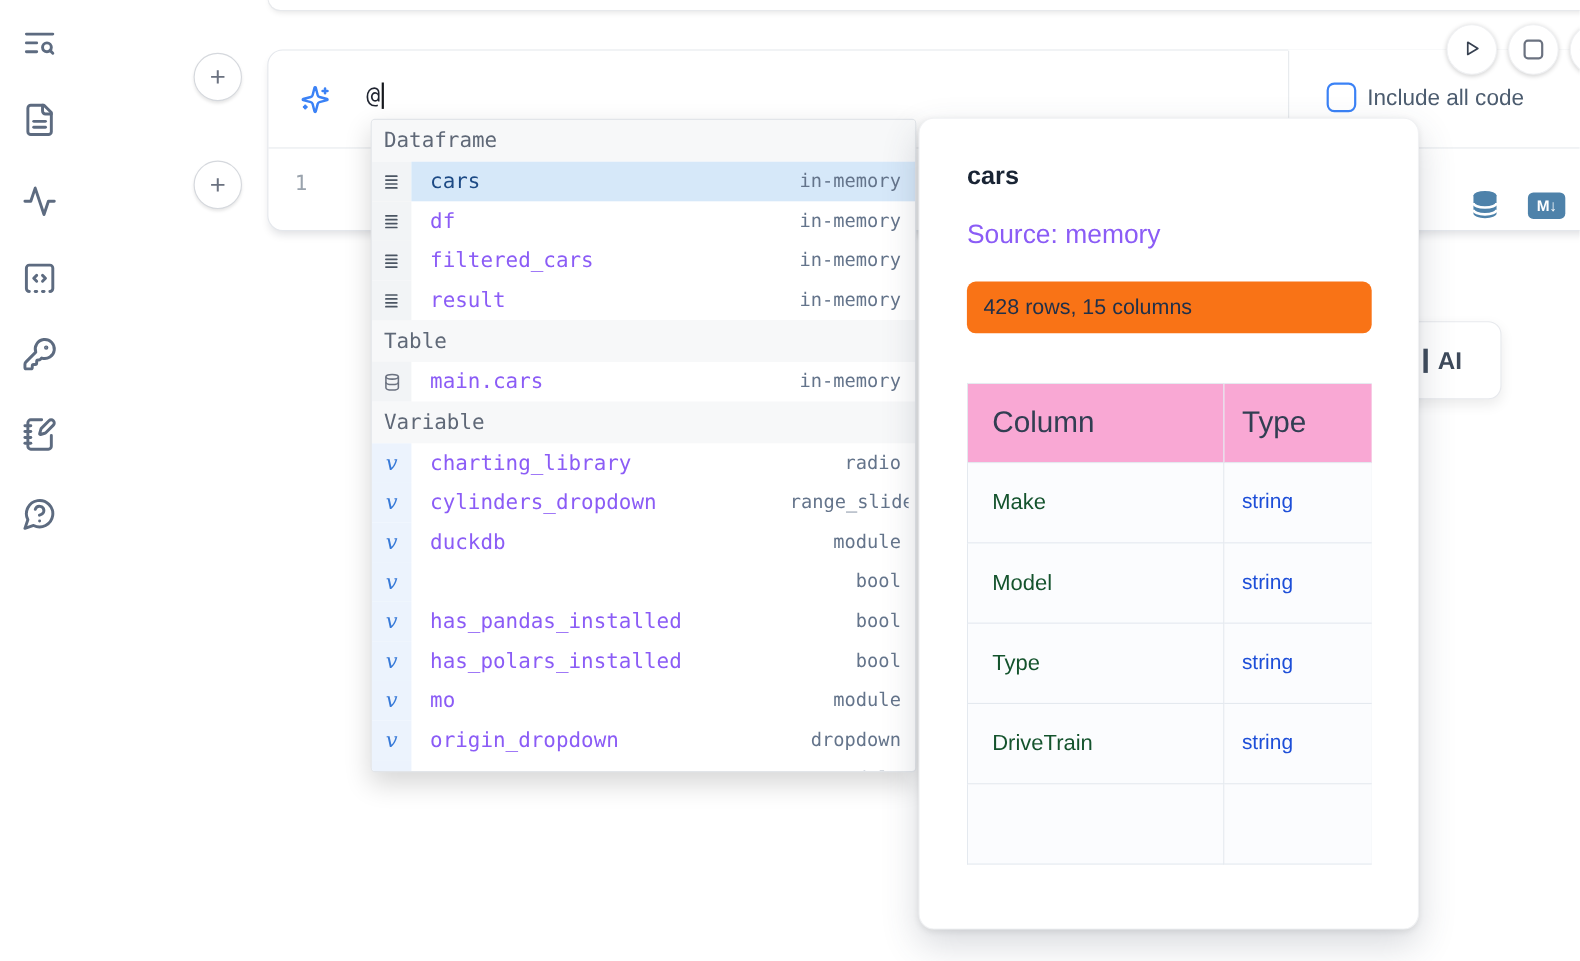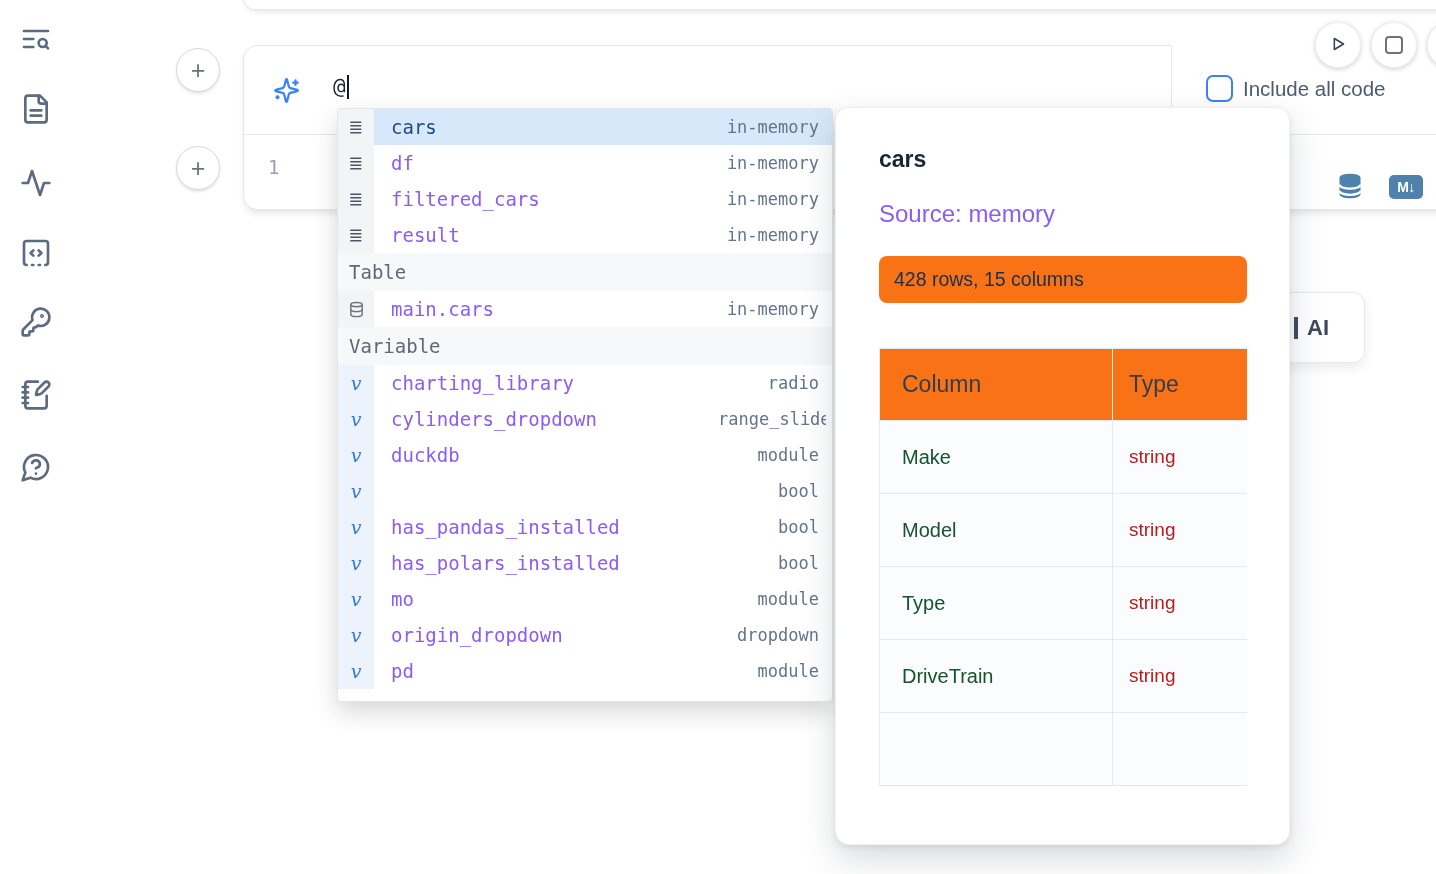--- a/index.html
+++ b/index.html
@@ -96,26 +96,26 @@
   }
   .p-title { position:absolute; left:43px; top:38px; font-size:23px; font-weight:bold; color:#192434; }
   .p-source { position:absolute; left:43px; top:92px; font-size:24px; color:#8b5cf6; }
   .p-shape {
     position:absolute; left:43px; top:148px; width:368px; height:47px; line-height:46px;
     background:#f97316; border-radius:8px; padding-left:15px; font-size:19.5px; color:#20304a;
   }
   .p-table-wrap { position:absolute; left:43px; top:240px; width:368px; height:460px; overflow:hidden; }
   table.p-table { border-collapse:collapse; width:368px; table-layout:fixed; }
   .p-table th, .p-table td { border:1px solid #e4e9ef; text-align:left; }
-  .p-table th { height:72px; background:#f97316; font-size:23px; font-weight:500; color:#313e52; }
+  .p-table th { height:72px; background:#f9a8d4; font-size:27px; font-weight:500; color:#313e52; }
   .p-table td { height:73px; background:#fbfcfe; }
   .p-table .w1 { width:233px; padding-left:22px; }
   .p-table .w2 { width:135px; padding-left:16px; }
   td.cn { font-family:Liberation Sans, sans-serif; font-size:20px; color:#14532d; }
-  td.ct { font-size:19px; color:#b91c1c; }
+  td.ct { font-size:19px; color:#1d4ed8; }
 
   
   .ai-btn {
     position:absolute; left:1158px; top:292px; width:207px; height:71px; z-index:5;
     background:#fff; border:1px solid #e7e9ed; border-radius:12px;
     box-shadow:0 5px 12px rgba(0,0,0,.08);
     display:flex; align-items:center; padding-left:135px;
     font-size:22px; font-weight:bold; color:#3e4a5b;
   }
   .ai-stem { width:4px; height:22px; background:#3e4a5b; margin-right:9px; }
@@ -226,20 +226,21 @@
   <span class="md-badge">M↓</span>
 </div>
 
 <button class="ai-btn">
   <span class="ai-stem"></span>
   <span>AI</span>
 </button>
 
 <div class="completion">
 
+  <div class="c-header">Dataframe</div>
 
   <div class="c-row sel">
     <span class="c-gutter g-df df-glyph">
         <svg viewBox="0 0 24 24" fill="none" stroke="#4b5563" stroke-width="2.2" stroke-linecap="round">
           <path d="M4 4.5h14M4 9.5h14M4 14.5h14M4 19.5h14"></path>
         </svg>
       </span>
     <span class="c-main">
         <span class="c-name">cars</span>
         <span class="c-detail">in-memory</span>

